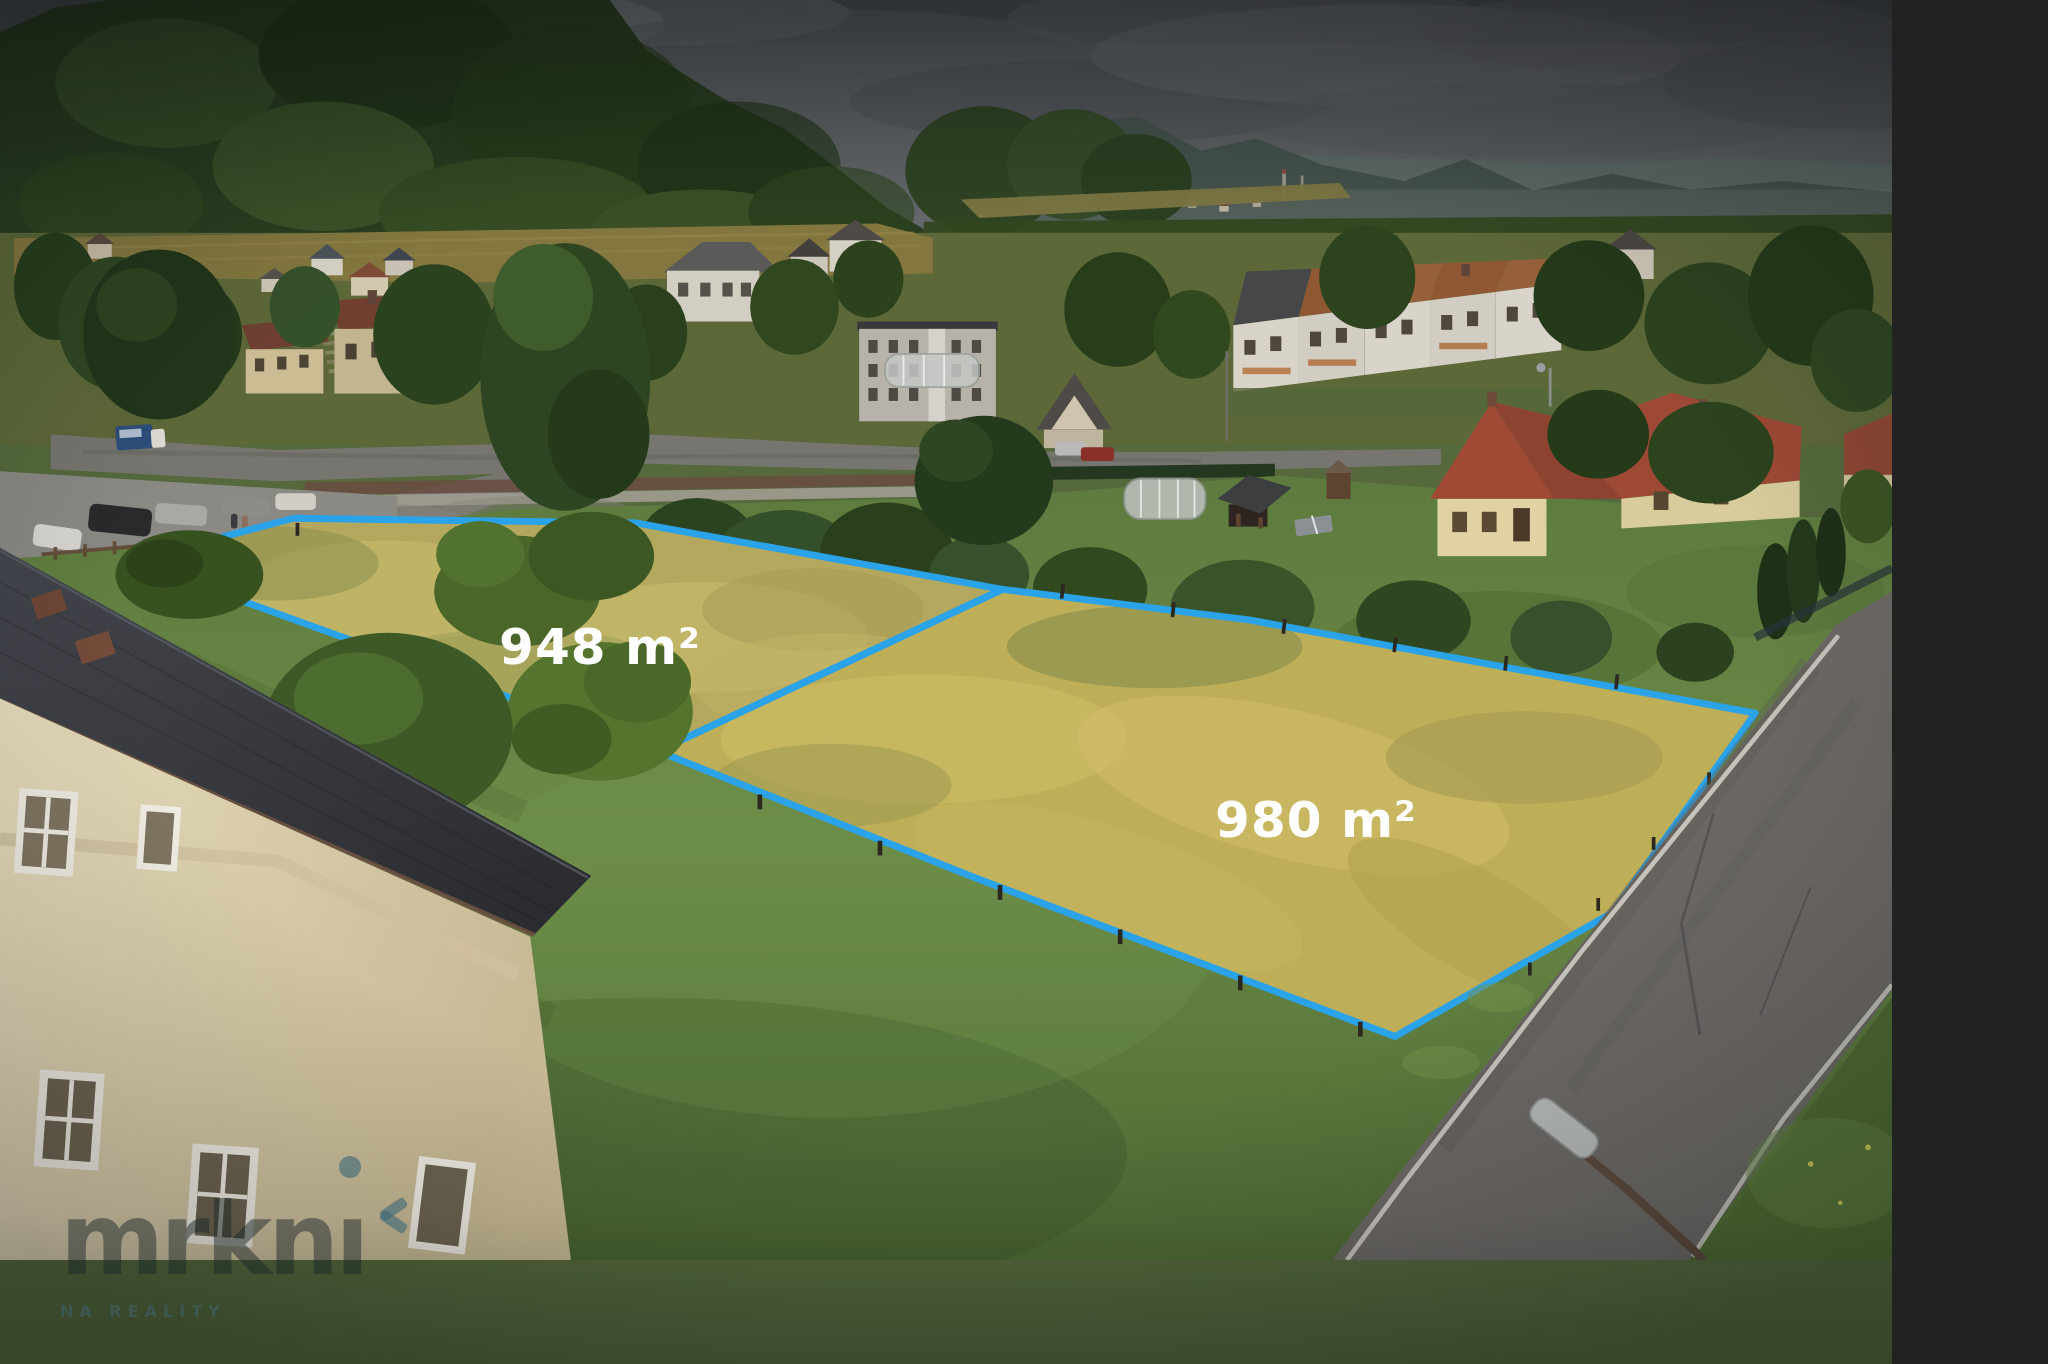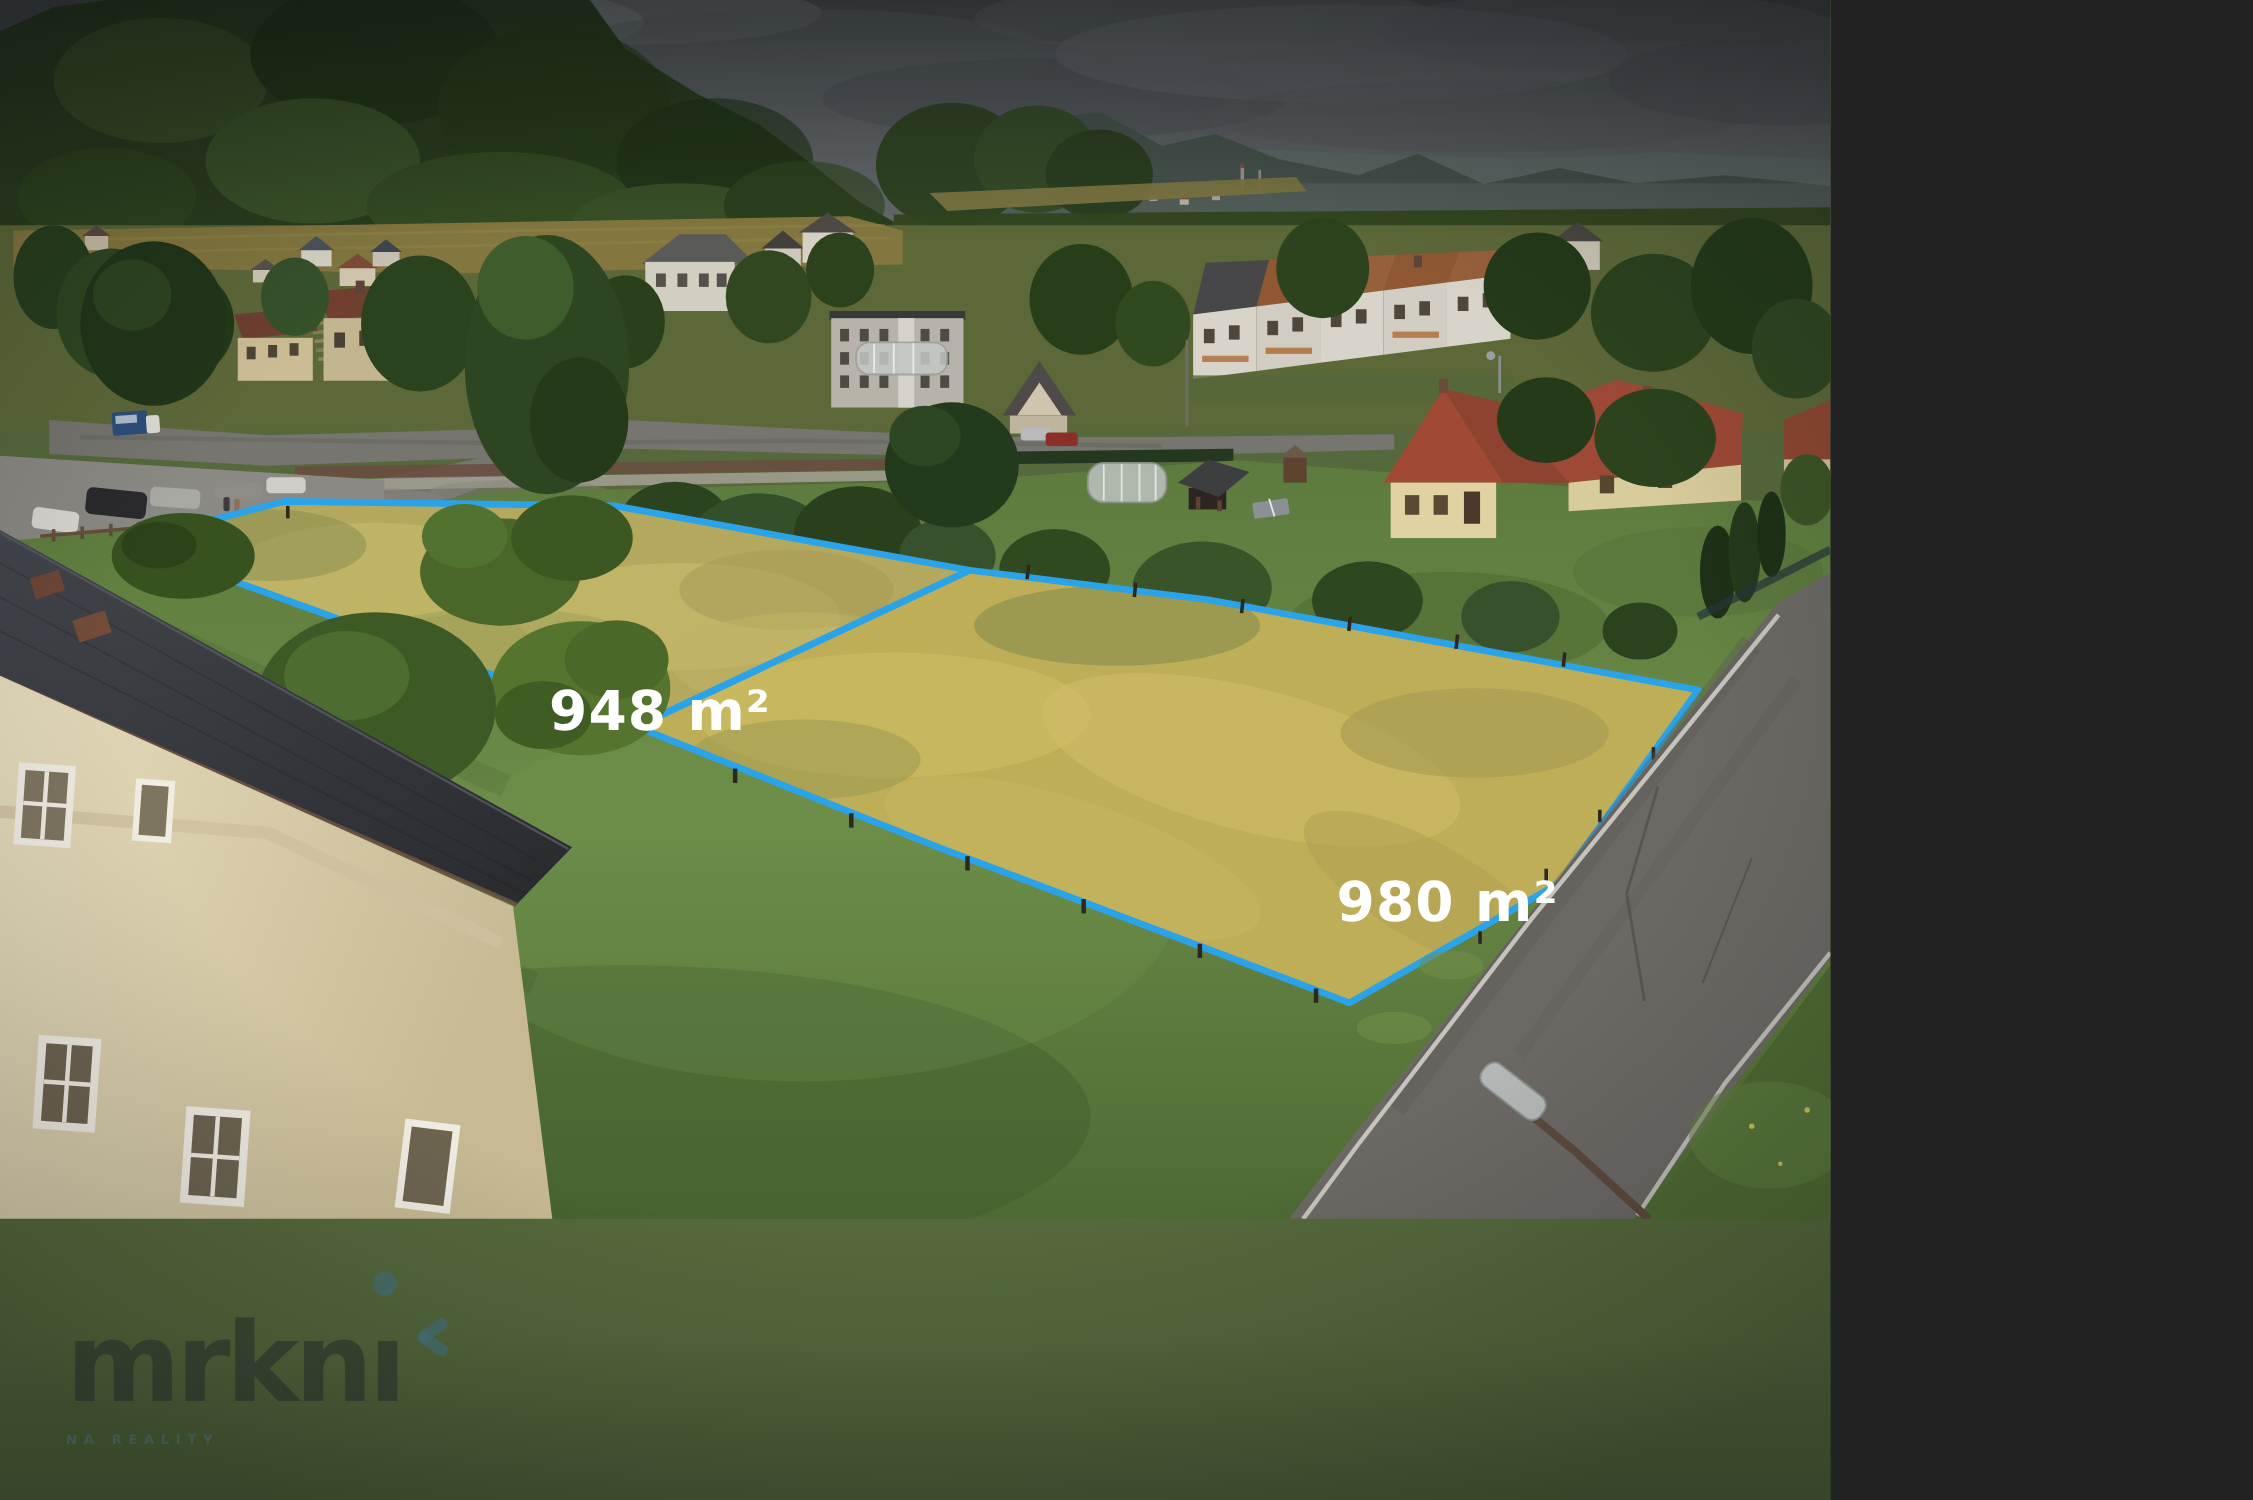--- a/index.html
+++ b/index.html
@@ -2,21 +2,21 @@
 <html style="--parcel-outline: #2BA3E8; --area-label-text: #FFFFFF; --watermark-ink: rgba(25,38,40,0.48); --watermark-accent: rgba(62,105,120,0.62);"><head>
 <meta charset="utf-8">
 <style>
   :root{
     --parcel-outline:#2BA3E8;
     --area-label-text:#FFFFFF;
     --watermark-ink:rgba(25,38,40,0.48);
     --watermark-accent:rgba(62,105,120,0.62);
   }
   html,body{margin:0;padding:0;background:#222;}
-  .stage{position:relative;width:1664px;height:1364px;overflow:hidden;
+  .stage{position:relative;width:1892px;height:1364px;overflow:hidden;
          font-family:"DejaVu Sans","Liberation Sans",sans-serif;background:#55693c;}
   .scene{position:absolute;inset:0;display:block;}
   .area-label{position:absolute;color:var(--area-label-text);font-weight:bold;
               font-size:50px;letter-spacing:1px;line-height:1;text-align:center;
               font-family:"DejaVu Sans",sans-serif;}
   .label-left{left:455px;top:622px;width:290px;}
   .label-right{left:1170px;top:795px;width:292px;}
   .watermark{position:absolute;left:60px;top:1156px;}
   .wm-row{display:flex;align-items:flex-start;}
   .wm-brand{font-size:100px;font-weight:bold;line-height:1;letter-spacing:-4px;
@@ -24,21 +24,21 @@
   .wm-i{position:relative;display:inline-block;}
   .wm-i::after{content:"";position:absolute;left:50%;top:-34px;transform:translateX(-50%);
                width:22px;height:22px;border-radius:50%;background:var(--watermark-accent);}
   .wm-brand-wrap{position:relative;padding-top:34px;}
   .wm-chevron{position:relative;width:36px;height:46px;margin:36px 0 0 12px;}
   .wm-chevron::before,.wm-chevron::after{content:"";position:absolute;left:3px;top:18px;
                width:29px;height:11px;border-radius:4px;background:var(--watermark-accent);
                transform-origin:3px 50%;}
   .wm-chevron::before{transform:rotate(-34deg);}
   .wm-chevron::after{transform:rotate(34deg);}
-  .wm-tagline{margin-top:12px;font-size:12px;font-weight:bold;letter-spacing:6px;
+  .wm-tagline{margin-top:12px;font-size:16px;font-weight:bold;letter-spacing:6px;
               color:var(--watermark-accent);opacity:.8;}
   .vignette{position:absolute;inset:0;pointer-events:none;background:
      linear-gradient(180deg, rgba(8,10,12,.34), rgba(8,10,12,0) 16%),
      linear-gradient(0deg, rgba(8,10,12,.16), rgba(8,10,12,0) 11%),
      radial-gradient(ellipse 78% 66% at 50% 46%, rgba(0,0,0,0) 55%, rgba(5,8,10,.26) 93%);}
 </style>
 </head>
 <body>
 
 <div class="stage">

